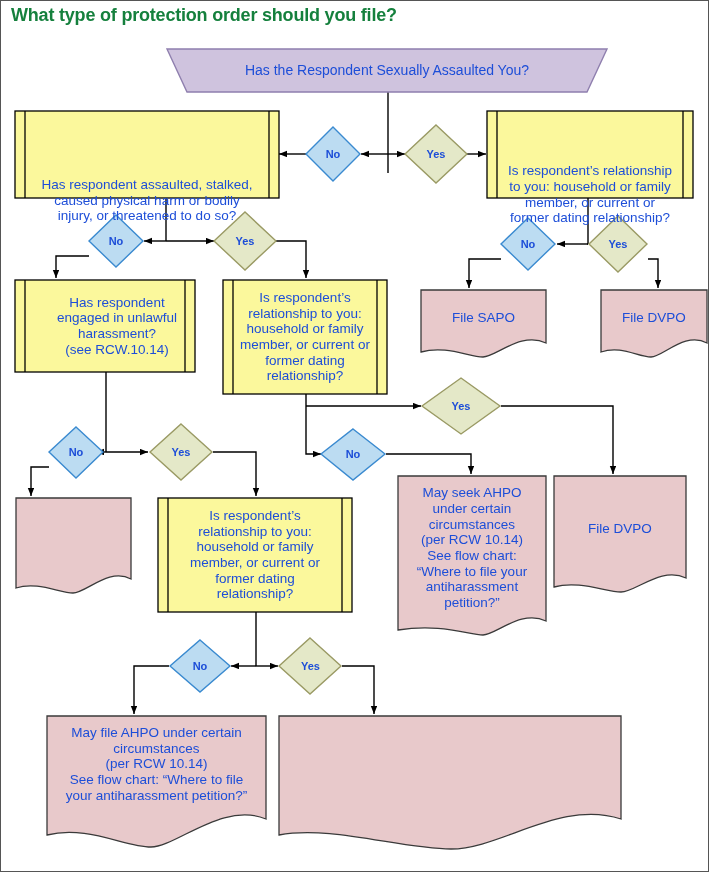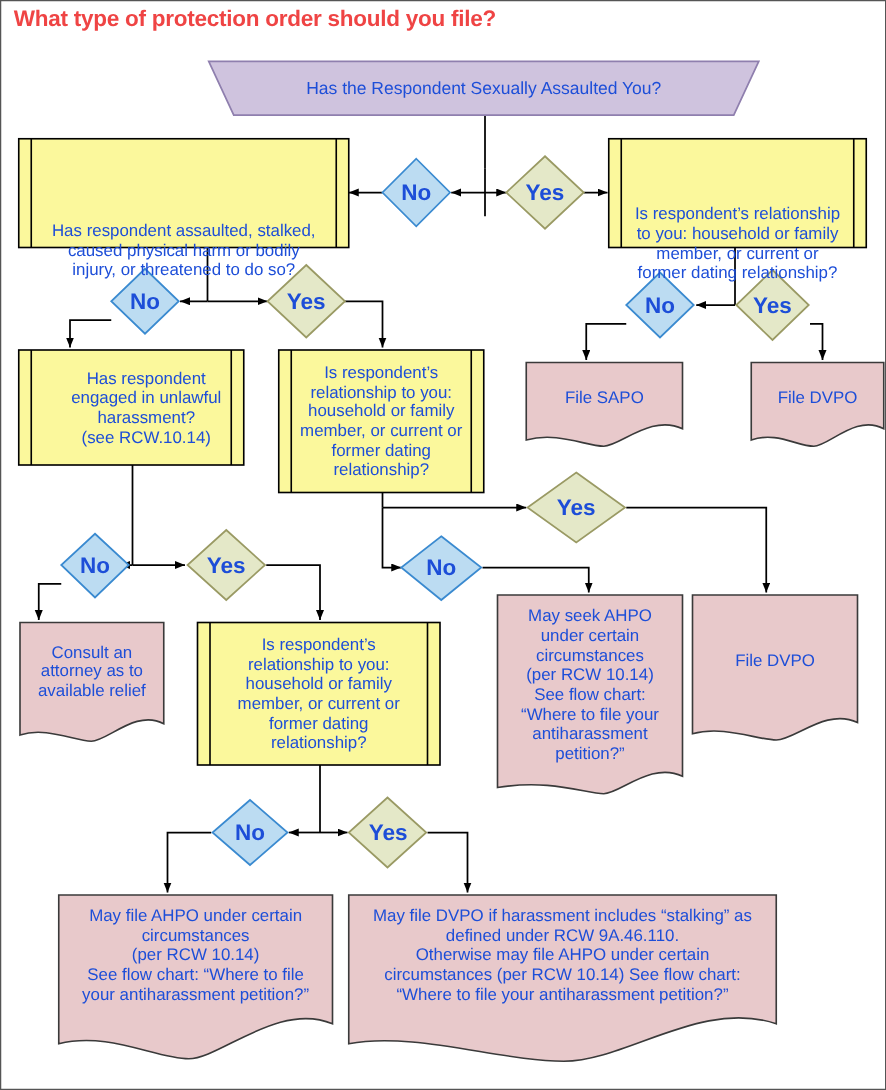--- a/index.html
+++ b/index.html
@@ -7,35 +7,35 @@
     width:709px;height:872px;
     font-family:"Liberation Sans","DejaVu Sans",sans-serif;
     position:relative;overflow:hidden;
   }
   #page{
     position:relative;width:709px;height:872px;
     border:1px solid #555;box-sizing:border-box;background:#fff;
   }
   #title{
     position:absolute;left:10px;top:4px;
-    font-size:18px;font-weight:bold;color:#ef4444;
+    font-size:18px;font-weight:bold;color:#15803d;
     letter-spacing:-0.2px;white-space:nowrap;
   }
   svg.flow{position:absolute;left:0;top:0;width:709px;height:872px;}
   .nodeText{
     position:absolute;
     text-align:center;
     color:#1d4ed8;
     font-family:"Liberation Sans","DejaVu Sans",sans-serif;
     display:flex;align-items:center;justify-content:center;
     line-height:1.16;
     pointer-events:none;
     white-space:pre-line;
   }
-  .dtext{font-weight:bold;font-size:18px;}
+  .dtext{font-weight:bold;font-size:11px;}
   .ptext{font-size:13.5px;}
   .ttext{font-size:14px;}
 </style>
 </head>
 <body>
 
 <div id="page">
 
   <div id="title">What type of protection order should you file?</div>
 
@@ -192,46 +192,38 @@
 relationship to you:
 household or family
 member, or current or
 former dating
 relationship?</div>
 
   <div class="nodeText ptext" style="left:420px;top:292px;width:125px;height:50px;">File SAPO</div>
 
   <div class="nodeText ptext" style="left:600px;top:292px;width:106px;height:50px;">File DVPO</div>
 
-  <div class="nodeText ptext" style="left:15px;top:500px;width:115px;height:72px;">Consult an
-attorney as to
-available relief</div>
 
   <div class="nodeText ptext" style="left:397px;top:478px;width:148px;height:138px;">May seek AHPO
 under certain
 circumstances
 (per RCW 10.14)
 See flow chart:
 “Where to file your
 antiharassment
 petition?”</div>
 
   <div class="nodeText ptext" style="left:553px;top:478px;width:132px;height:100px;">File DVPO</div>
 
   <div class="nodeText ptext" style="left:46px;top:718px;width:219px;height:98px;align-items:flex-start;padding-top:6px;box-sizing:border-box;">May file AHPO under certain
 circumstances
 (per RCW 10.14)
 See flow chart: “Where to file
 your antiharassment petition?”</div>
 
-  <div class="nodeText ptext" style="left:278px;top:718px;width:342px;height:98px;align-items:flex-start;padding-top:6px;box-sizing:border-box;">May file DVPO if harassment includes “stalking” as
-defined under RCW 9A.46.110.
-Otherwise may file AHPO under certain
-circumstances (per RCW 10.14)  See flow chart:
-“Where to file your antiharassment petition?”</div>
 
   <div class="nodeText dtext" style="left:306px;top:142px;width:52px;height:22px;">No</div>
   <div class="nodeText dtext" style="left:407px;top:142px;width:56px;height:22px;">Yes</div>
 
   <div class="nodeText dtext" style="left:89px;top:229px;width:52px;height:22px;">No</div>
   <div class="nodeText dtext" style="left:216px;top:229px;width:56px;height:22px;">Yes</div>
 
   <div class="nodeText dtext" style="left:501px;top:232px;width:52px;height:22px;">No</div>
   <div class="nodeText dtext" style="left:590px;top:232px;width:54px;height:22px;">Yes</div>
 

